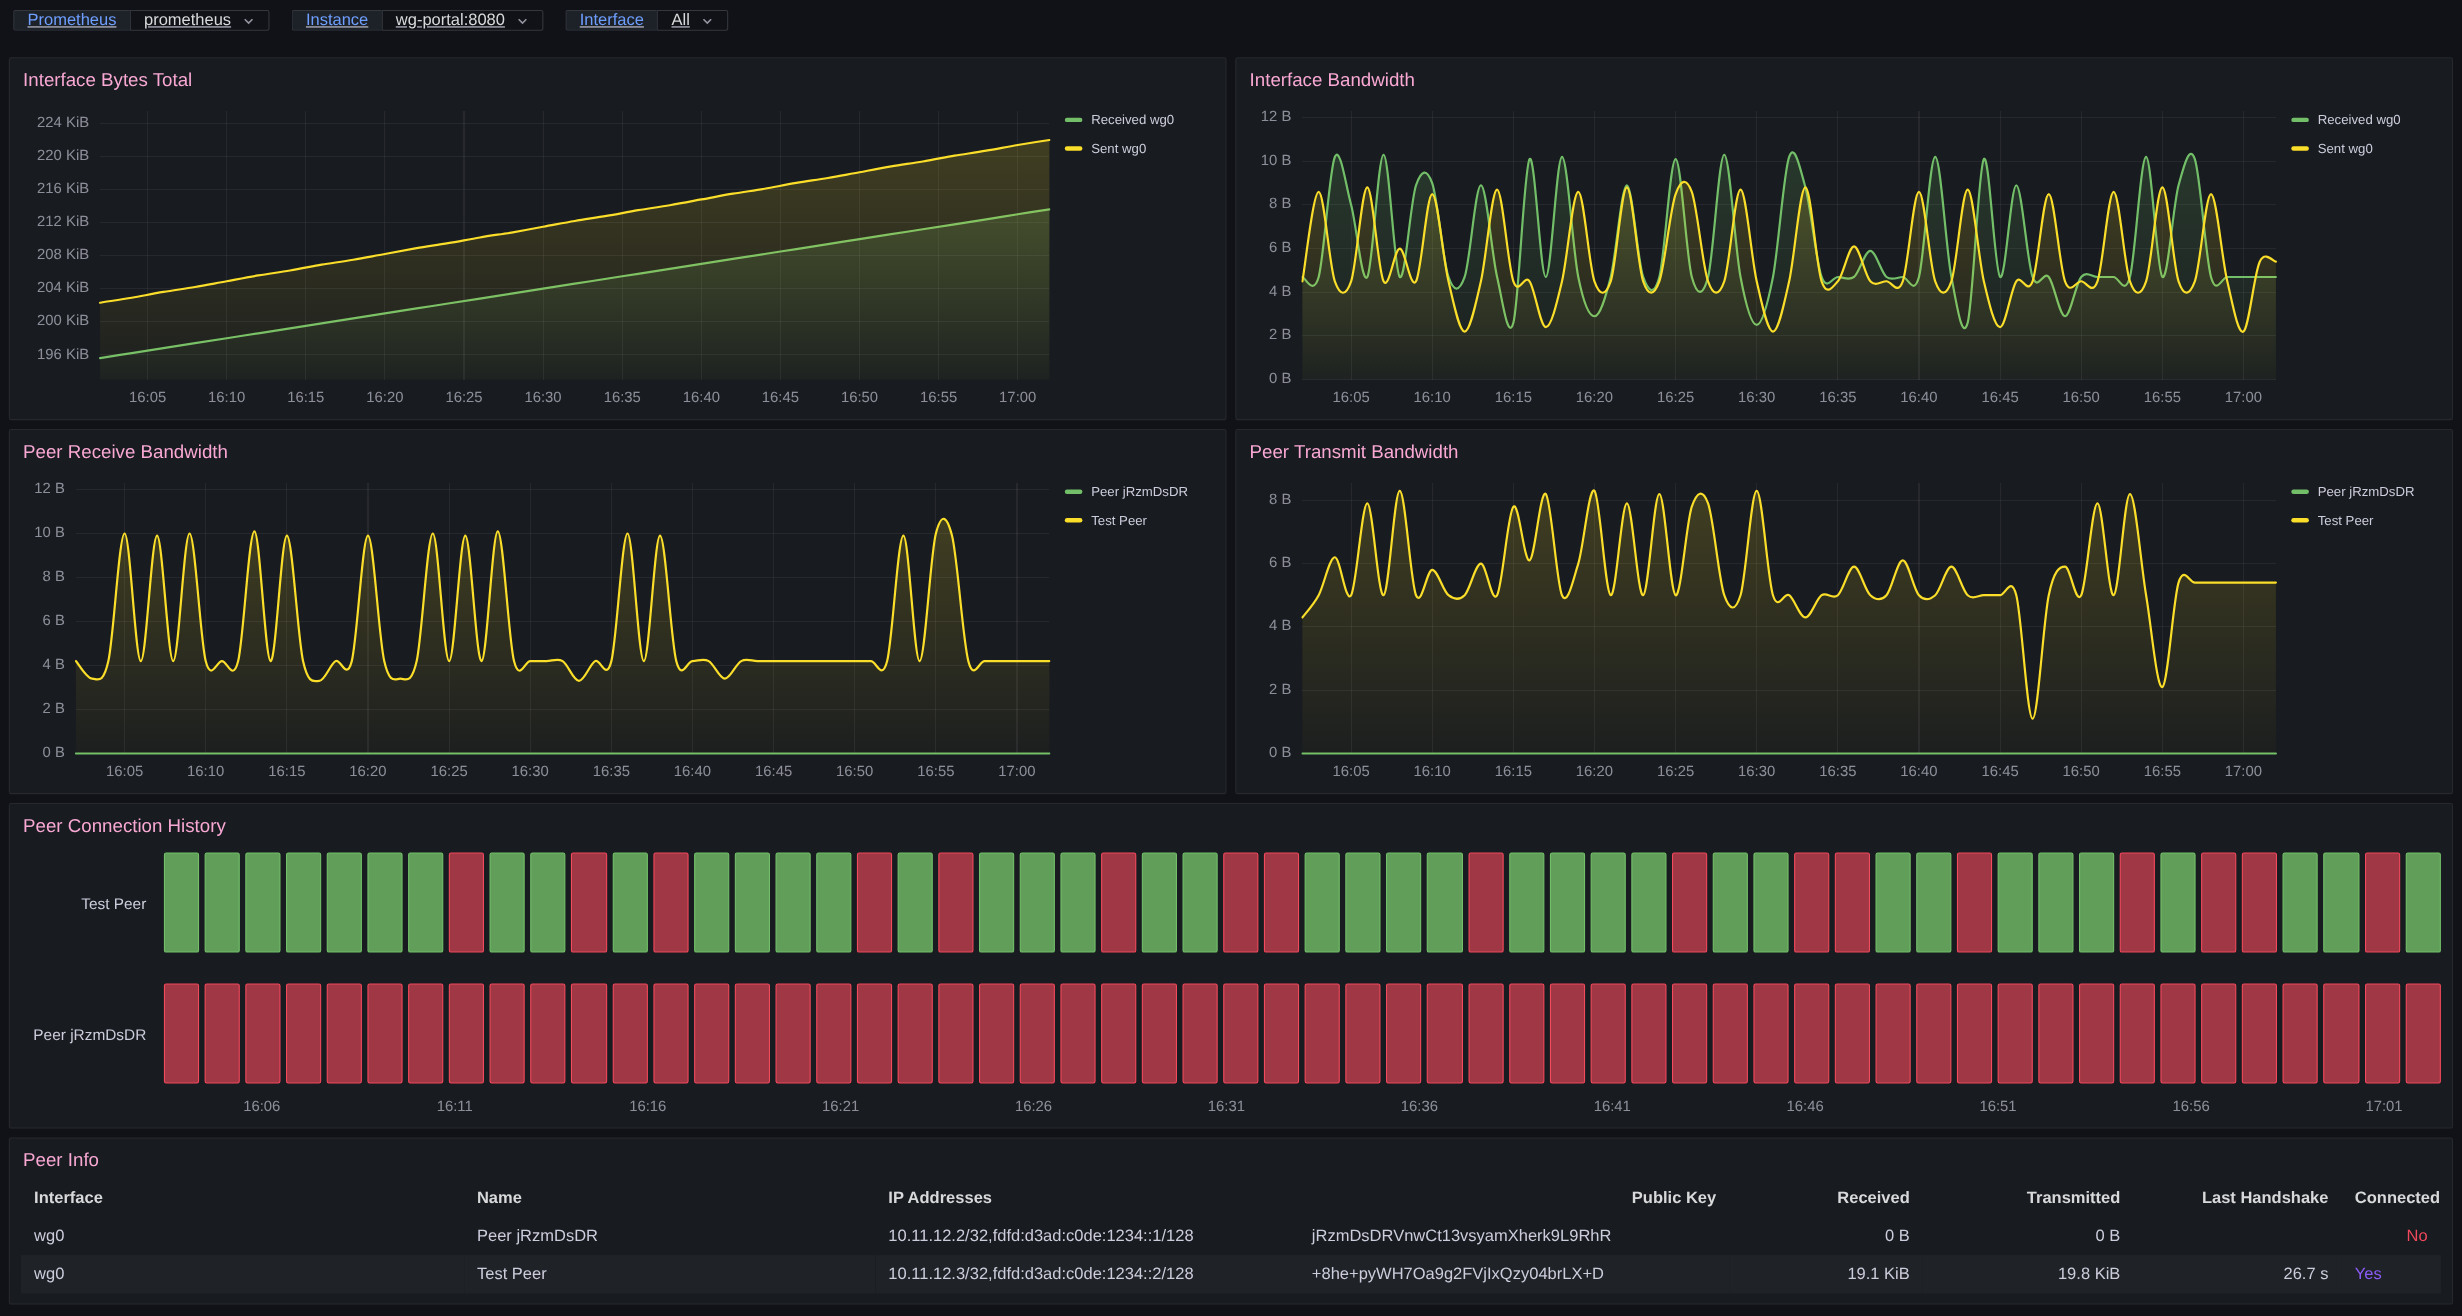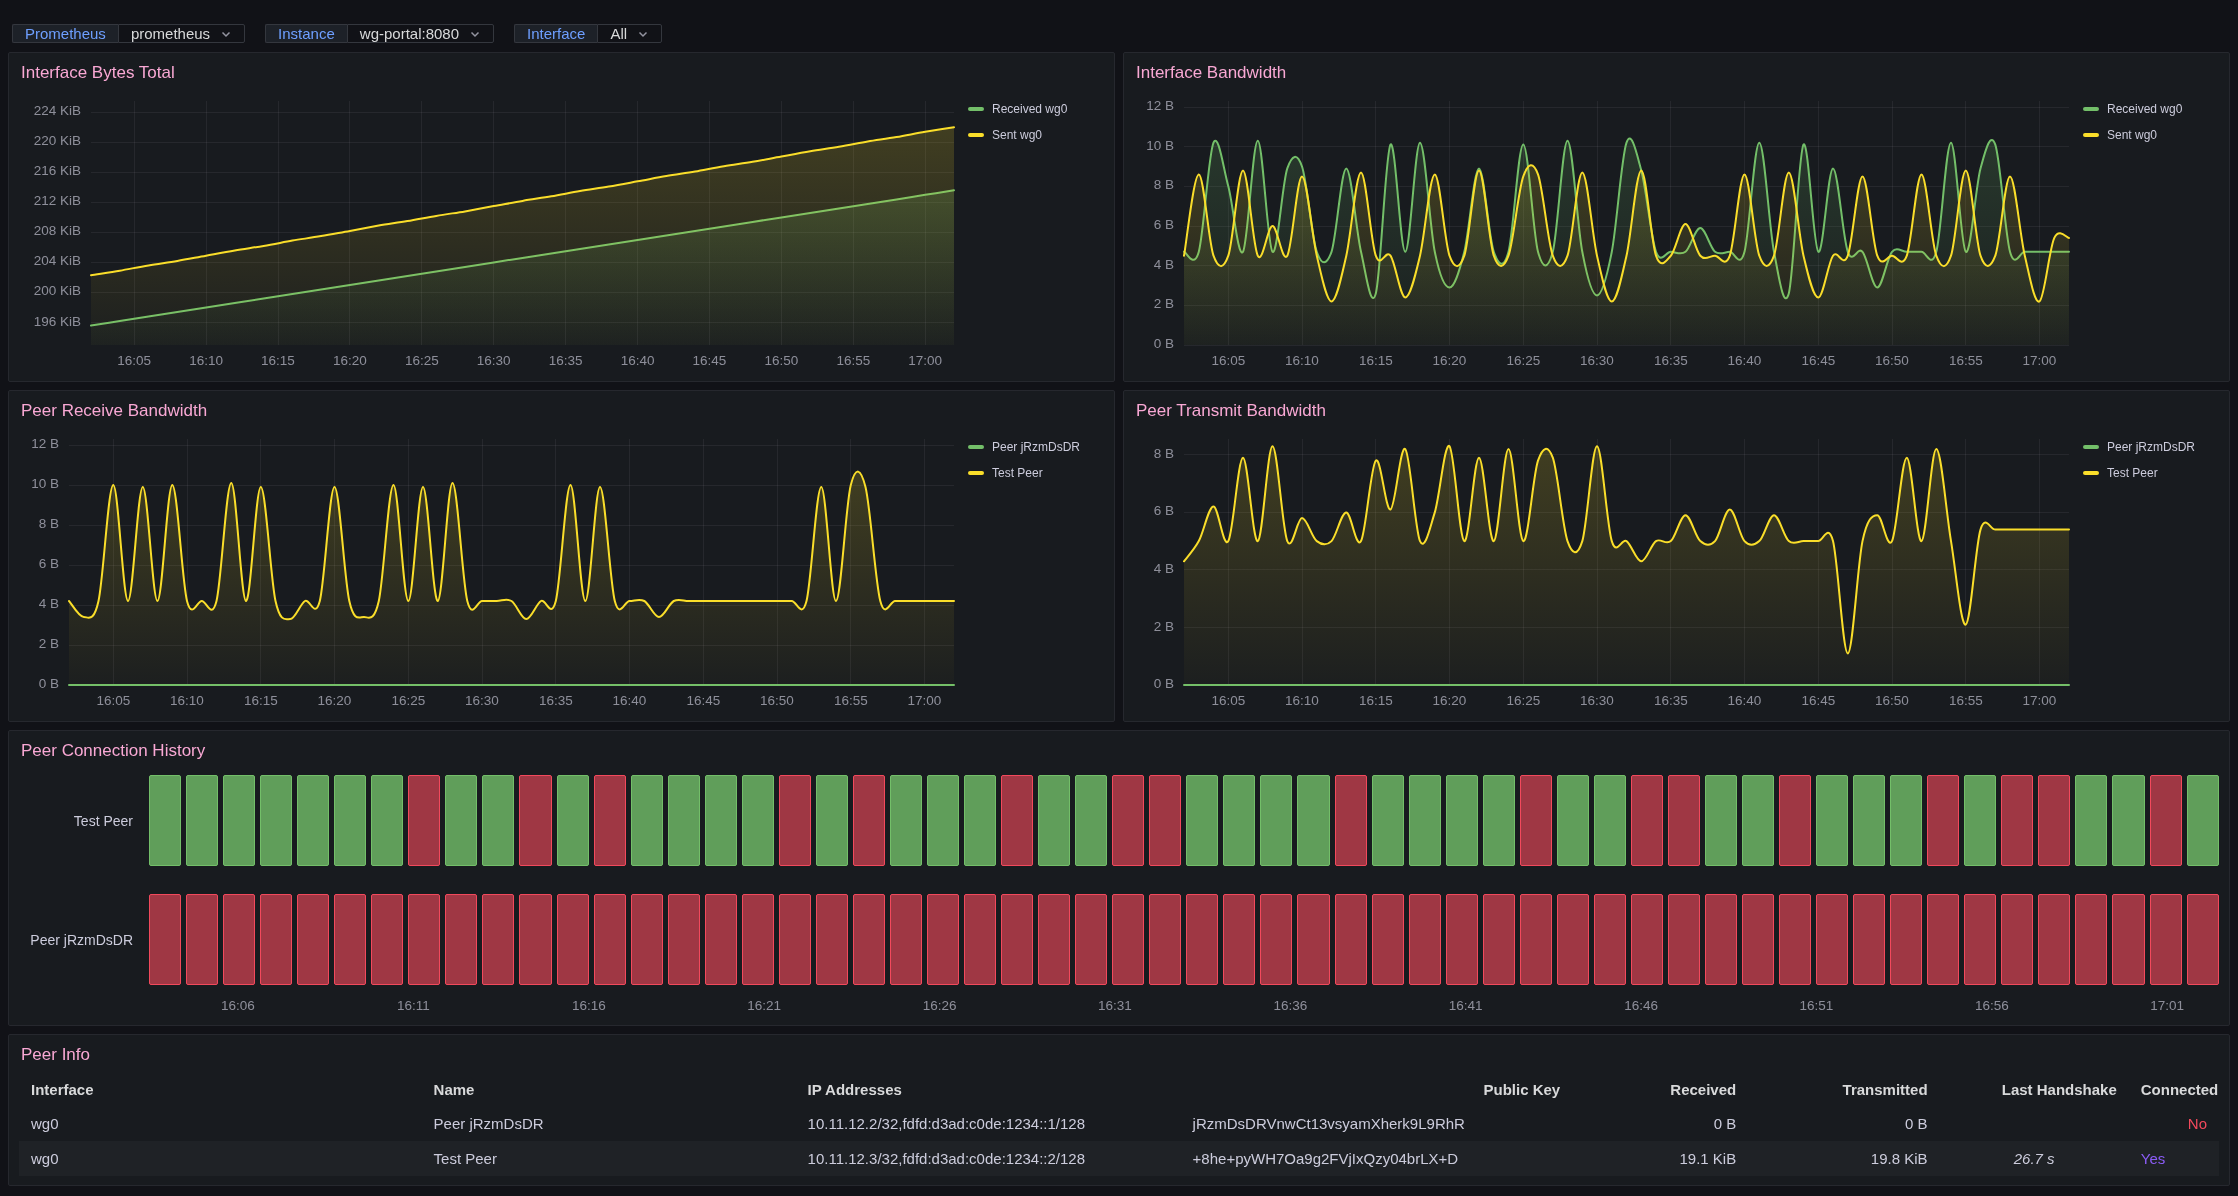--- a/index.html
+++ b/index.html
@@ -1,18 +1,18 @@
 <!DOCTYPE html>
 <html><head>
 <meta charset="utf-8">
 <style>
   html,body{margin:0;padding:0;background:#111217;overflow:hidden;}
   body{width:2238px;height:1196px;font-family:"Liberation Sans",sans-serif;color:#ccccdc;-webkit-font-smoothing:antialiased;}
   .topbar{height:52px;display:flex;align-items:center;gap:20px;padding:0 12px;}
-  .vargroup{display:flex;align-items:flex-end;height:34px;}
+  .vargroup{display:flex;align-items:flex-start;height:34px;text-decoration:underline;}
   .var-label{display:flex;align-items:center;padding:0 12px;background:#1d2128;border:1px solid #34373e;border-right:none;border-radius:2px 0 0 2px;color:#6e9fff;font-size:15px;font-weight:500;}
   .var-value{display:flex;align-items:center;gap:10px;padding:0 12px;background:#111217;border:1px solid #34373e;border-radius:0 2px 2px 0;color:#d8d9da;font-size:15px;cursor:pointer;}
   .var-value .chev{display:flex;color:rgba(204,204,220,0.7);}
   .panels{display:grid;grid-template-columns:1fr 1fr;grid-template-rows:330px 332px 296px 152px;gap:8px;padding:0 8px 8px;}
   .panel{background:#181b1f;border:1px solid #26282e;border-radius:2px;display:flex;flex-direction:column;padding:8px 10px;overflow:hidden;}
   .span2{grid-column:1 / span 2;}
   .panel-title{font-size:17px;font-weight:500;color:#f9a8d4;line-height:20px;padding:2px 2px 8px;cursor:pointer;}
   .chart-box{flex:1;position:relative;}
   .chart-box svg{position:absolute;left:0;top:0;}
   .grid{stroke:rgba(204,204,220,0.08);stroke-width:1;shape-rendering:crispEdges;}
@@ -551,21 +551,21 @@
                 <td style="text-align:right;"></td>
                 <td style="text-align:right;color:#f2495c;font-weight:500;">No</td>
               </tr>
               <tr class="pi-row">
                 <td style="text-align:left;">wg0</td>
                 <td style="text-align:left;">Test Peer</td>
                 <td style="text-align:left;">10.11.12.3/32,fdfd:d3ad:c0de:1234::2/128</td>
                 <td style="text-align:left;">+8he+pyWH7Oa9g2FVjIxQzy04brLX+D</td>
                 <td style="text-align:right;">19.1 KiB</td>
                 <td style="text-align:right;">19.8 KiB</td>
-                <td style="text-align:center;font-style:italic;">26.7 s</td>
+                <td style="text-align:right;">26.7 s</td>
                 <td style="text-align:left;color:#8b5cf6;font-weight:500;">Yes</td>
               </tr>
             </tbody>
           </table>
         </div>
     </section>
 
   </div>
 </div>
 

